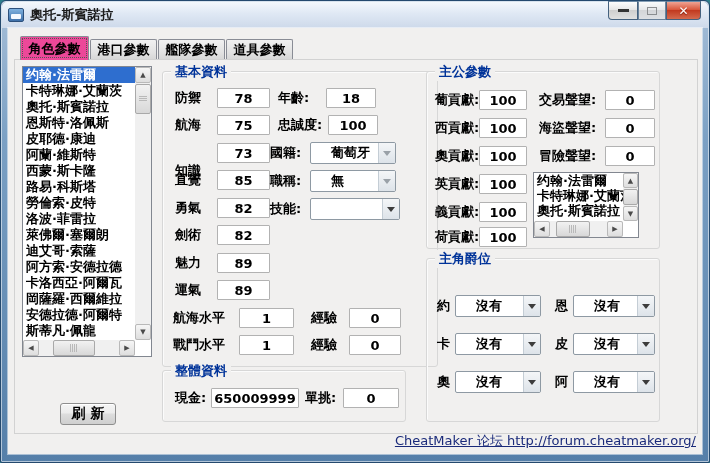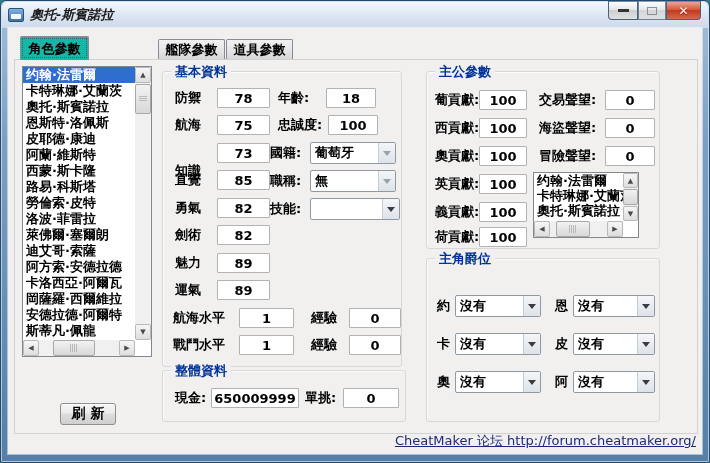--- a/index.html
+++ b/index.html
@@ -5,21 +5,21 @@
   * { margin:0; padding:0; box-sizing:border-box; }
   html,body { width:710px; height:463px; overflow:hidden; }
   body { background:#2e7f8c; font-family:"DejaVu Sans","Liberation Sans",sans-serif; font-size:13px; }
 
   .frame { position:absolute; inset:0; border-radius:6px 6px 2px 2px;
            background:linear-gradient(180deg,#a7bfd8 0%,#7ba0c4 30%,#557fa9 100%);
            border:1px solid #24496e; box-shadow:inset 0 0 0 1px rgba(255,255,255,.55); }
 
   .titlebar { position:absolute; left:1px; right:1px; top:1px; height:26px;
               border-radius:5px 5px 0 0; padding:8px 6px; display:flex; align-items:center;
-              background:linear-gradient(180deg,#f4f8fc 0%,#dfe8f4 45%,#cdd9ea 100%);font-style:italic; }
+              background:linear-gradient(180deg,#f4f8fc 0%,#dfe8f4 45%,#cdd9ea 100%); }
   .app-icon { width:16px; height:14px; margin-right:6px;
               background:linear-gradient(180deg,#7fb2e0,#3e6fa8); border:1px solid #2c507c;
               border-radius:2px; position:relative; }
   .app-icon::after { content:""; position:absolute; left:2px; right:2px; bottom:2px; top:5px;
               background:#f4f9ff; border-radius:1px; }
   .title-text { font-weight:bold; color:#1c1c1c; font-size:13px; }
 
   .cap-btns { position:absolute; right:8px; top:0; display:flex; }
   .cap-btn { height:19px; border:1px solid #44617e; border-top-color:#6d8aa6;
              display:flex; align-items:center; justify-content:center; margin-left:0;
@@ -34,40 +34,40 @@
   .max-box { width:10px; height:8px; border:1px solid #6f6f6f; background:transparent; }
   .close-x { color:#fff; font-weight:bold; font-size:12px; text-shadow:0 1px 1px #7e1d0d; }
 
   .client { position:absolute; left:7px; right:7px; top:27px; bottom:8px;
             background:#f1f0ef; box-shadow:0 0 0 1px rgba(255,255,255,.5); }
 
   .tab { position:absolute; border:1px solid #898c95; border-bottom:none;
          border-radius:2px 2px 0 0; display:flex; align-items:center; justify-content:center;
          font-weight:bold; font-size:13px; color:#000;
          background:linear-gradient(180deg,#f1f1f1,#e3e3e3 60%,#d6d6d6); cursor:default; }
-  .tab.active { background:#14b8a6; outline:1px dotted #555; outline-offset:-3px; z-index:3; }
+  .tab.active { background:#ec4899; outline:1px dotted #555; outline-offset:-3px; z-index:3; }
 
   .page { position:absolute; left:6px; top:31px; width:684px; height:375px;
           border:1px solid #d2d2d2; background:#f1f0ef; z-index:2; }
 
   .gb { position:absolute; border:1px solid #d7d7d7; border-radius:3px;
         box-shadow:inset 1px 1px 0 #fbfbfb; }
   .gb-title { position:absolute; top:-9px; left:8px; background:#f1f0ef; padding:0 4px;
         font-weight:bold; color:#003399; font-size:13px; }
 
   .lbl { position:absolute; font-weight:bold; color:#000; font-size:13px; line-height:20px;
          white-space:nowrap; }
   .inp { position:absolute; height:20px; background:#fff; border:1px solid #b2b2b2;
          border-radius:1px; display:flex; align-items:center; justify-content:center;
          font-weight:bold; font-size:13px; color:#000; }
 
   .combo { position:absolute; height:22px; background:#fff; border:1px solid #8e99a3;
            border-radius:2px; display:flex; align-items:stretch; }
   .combo .val { flex:1; display:flex; align-items:center; padding:0 4px; font-weight:bold;
-           font-size:13px; overflow:hidden; white-space:nowrap; }
+           font-size:13px; overflow:hidden; white-space:nowrap;margin-left:16px; }
   .combo .dbtn { width:17px; display:flex; align-items:center; justify-content:center;
            background:linear-gradient(180deg,#f4f6f8,#dde3e9); border-left:1px solid #c4cdd5;
            border-radius:0 1px 1px 0; }
   .tri-down { width:0; height:0; border-left:4px solid transparent; border-right:4px solid transparent;
            border-top:5px solid #3c3c3c; }
   .tri-down.dim { border-top-color:#9aa1a8; }
 
   .listbox { position:absolute; background:#fff; border:1px solid #828790; overflow:hidden; }
   .list-item { height:16px; line-height:16px; padding:0 3px; font-weight:bold; font-size:13px;
            white-space:nowrap; overflow:hidden; cursor:default; }
@@ -110,20 +110,21 @@
         <span class="max-box"></span>
       </div>
     <div class="cap-btn cap-close">
         <span class="close-x">✕</span>
       </div>
   </div>
 
   <div class="client">
 
     <div class="tab active" style="left:12px;top:8px;width:69px;height:24px;">角色參數</div>
+    <div class="tab" style="left:82px;top:11px;width:67px;height:21px;">港口參數</div>
     <div class="tab" style="left:150px;top:11px;width:67px;height:21px;">艦隊參數</div>
     <div class="tab" style="left:218px;top:11px;width:67px;height:21px;">道具參數</div>
 
     <div class="page">
 
       <div class="listbox" style="left:7px;top:6px;width:130px;height:291px;">
         <div style="position:absolute;left:0;top:0;right:16px;bottom:16px;overflow:hidden;">
           <div class="list-item sel">约翰·法雷爾</div>
           <div class="list-item">卡特琳娜·艾蘭茨</div>
           <div class="list-item">奧托·斯賓諾拉</div>
@@ -153,21 +154,21 @@
           <div class="sb-btn">◀</div>
           <div class="sb-thumb" style="position:absolute;left:30px;top:0;width:42px;height:16px;">
               <span class="grip-h"></span>
             </div>
           <div class="sb-btn" style="position:absolute;right:0;top:0;">▶</div>
         </div>
       </div>
 
       <div class="pushbtn" style="left:45px;top:343px;width:56px;height:22px;">刷 新</div>
 
-      <div class="gb" style="left:147px;top:11px;width:240px;height:296px;">
+      <div class="gb" style="left:147px;top:11px;width:276px;height:296px;">
         <span class="gb-title">基本資料</span>
 
         <span class="lbl" style="left:12px;top:16px;">防禦</span>
         <span class="inp" style="left:54px;top:16px;width:53px;">78</span>
         <span class="lbl" style="left:12px;top:43px;">航海</span>
         <span class="inp" style="left:54px;top:43px;width:53px;">75</span>
         <span class="lbl" style="left:12px;top:71px;margin-top:18px;">知識</span>
         <span class="inp" style="left:54px;top:71px;width:53px;">73</span>
         <span class="lbl" style="left:12px;top:98px;">直覺</span>
         <span class="inp" style="left:54px;top:98px;width:53px;">85</span>

